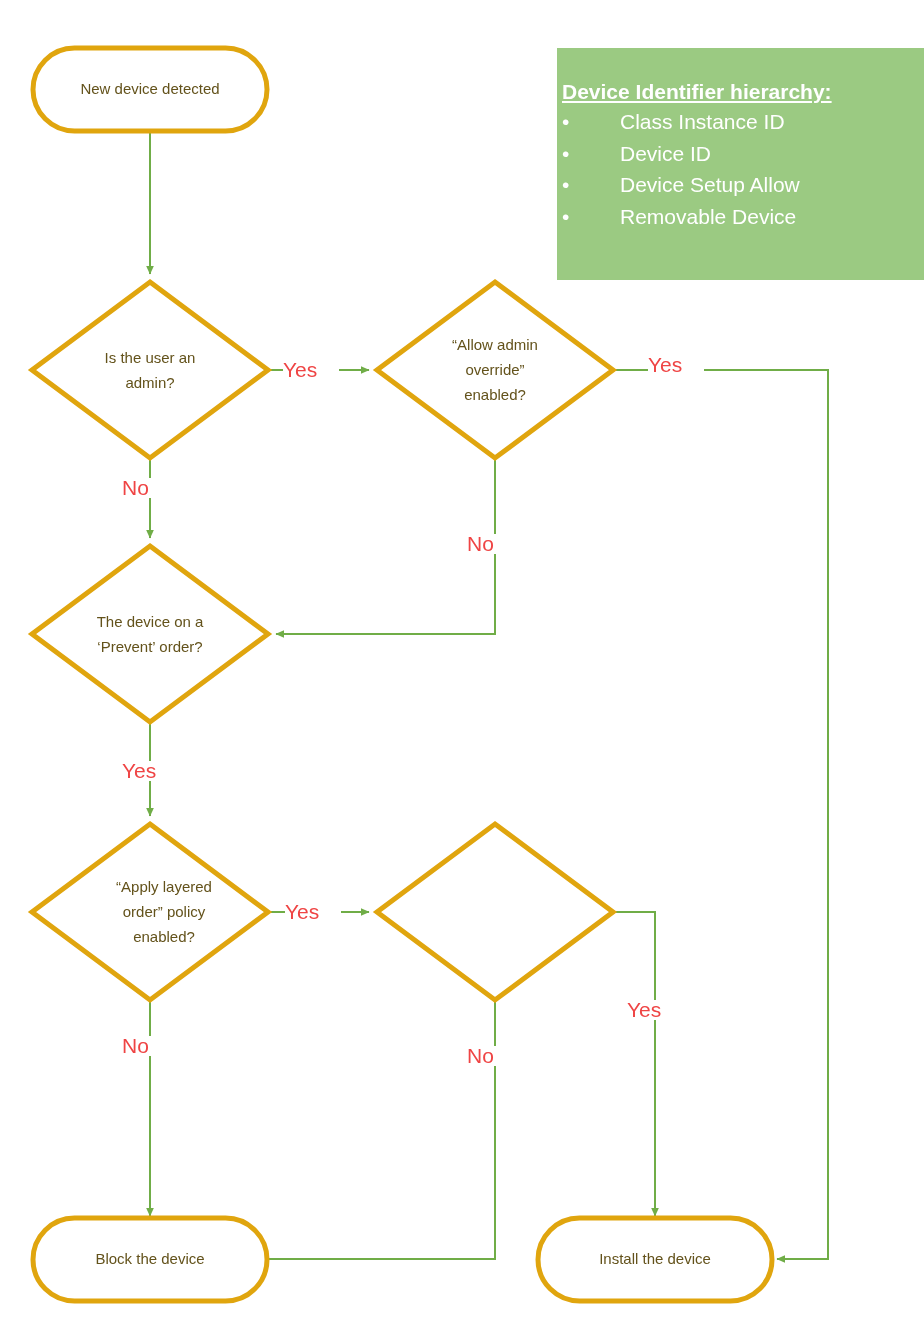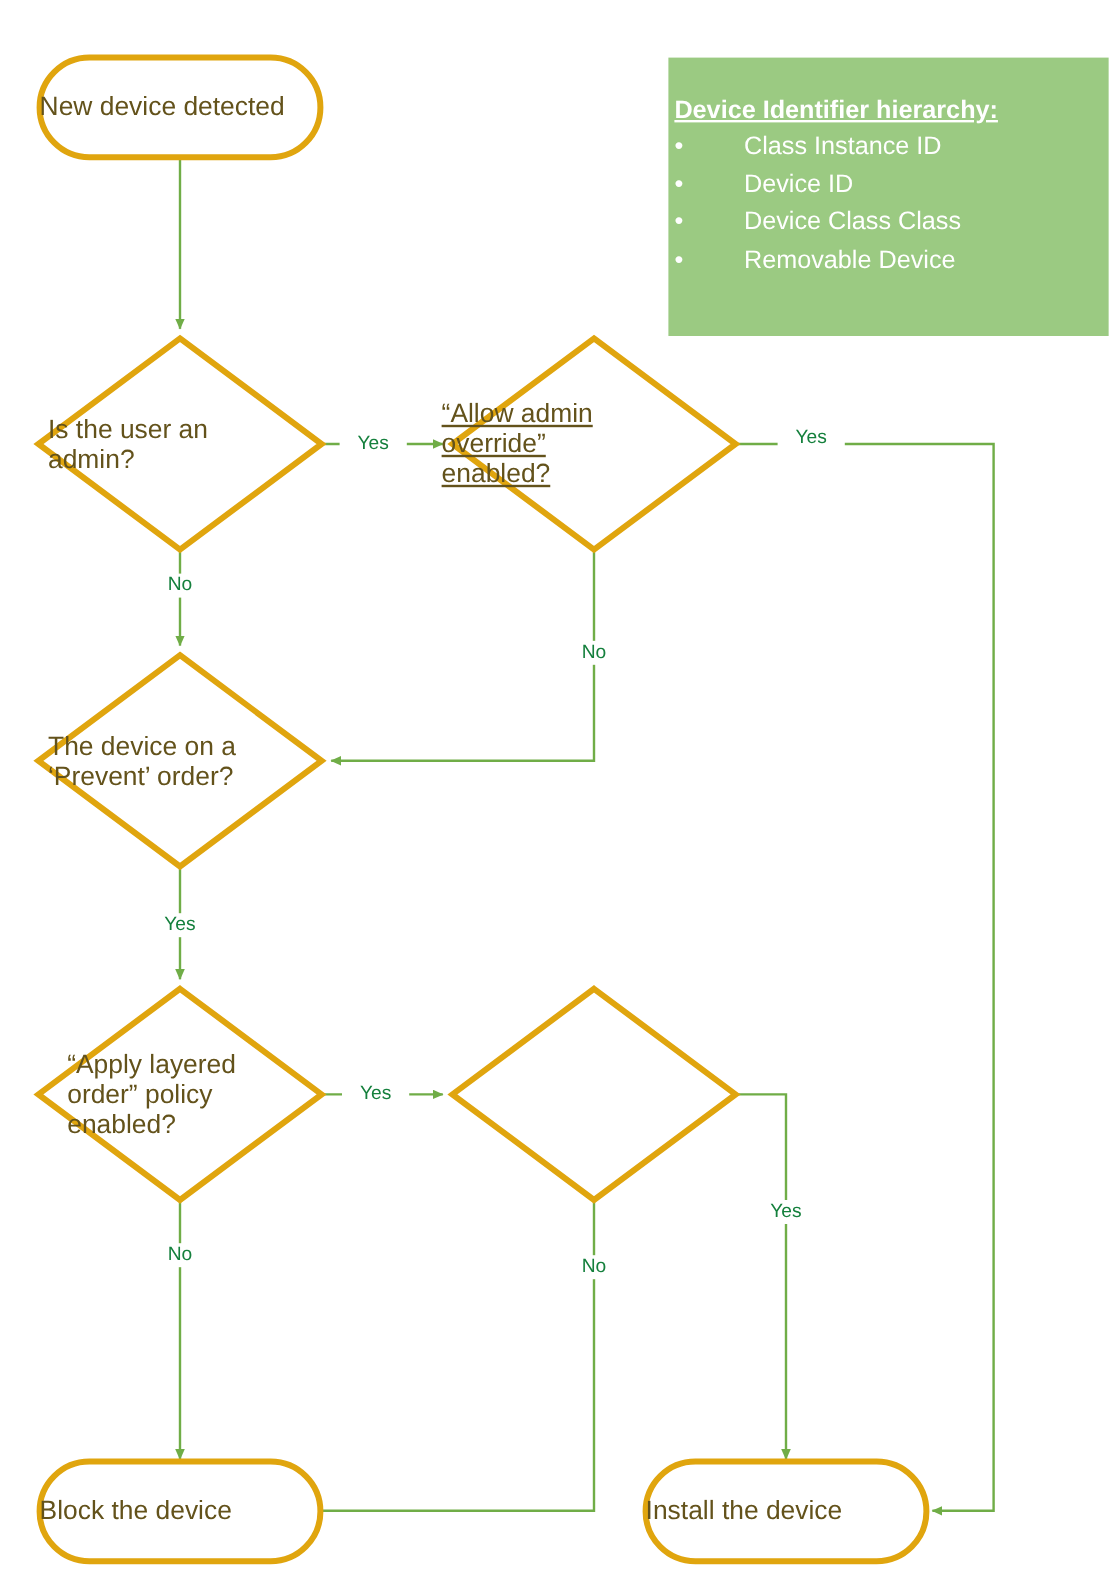--- a/index.html
+++ b/index.html
@@ -65,34 +65,35 @@
     left: 0px;
     top: 0px;
     font-size: 21px;
     line-height: 31.5px;
   }
 
   
   .node-label {
     position: absolute;
     color: #63521B;
+    text-align: center;
     line-height: 25px;
-    font-size: 22px;
+    font-size: 15px;
     pointer-events: none;
     white-space: pre-line;
   }
   .node-label.terminal {
     line-height: 24px;
   }
   .edge-label {
     position: absolute;
-    color: #15803d;
-    font-size: 16px;
+    color: #ef4444;
+    font-size: 21px;
     line-height: 20px;
-    text-align: center;
+    text-align: left;
     white-space: nowrap;
   }
 </style>
 </head>
 <body>
 
 <div id="canvas">
 
   <svg id="flow-svg" viewBox="0 0 924 1326">
     <defs>
@@ -142,21 +143,21 @@
 
       <rect x="538" y="1218" width="234" height="83" rx="41.5" ry="41.5"></rect>
     </g>
   </svg>
 
   <div class="node-label terminal" style="left:33px; top:77px; width:234px;">New device detected</div>
 
   <div class="node-label" style="left:40px; top:345px; width:220px;">Is the user an
 admin?</div>
 
-  <div class="node-label" style="left:368px; top:332px; width:210px;text-decoration:underline;">“Allow admin
+  <div class="node-label" style="left:390px; top:332px; width:210px;">“Allow admin
 override”
 enabled?</div>
 
   <div class="node-label" style="left:40px; top:609px; width:220px;">The device on a
 ‘Prevent’ order?</div>
 
   <div class="node-label" style="left:56px; top:874px; width:216px;">“Apply layered
 order” policy
 enabled?</div>
 
@@ -189,21 +190,21 @@
       <li>
         <span class="bullet">•</span>
         <span>Class Instance ID</span>
       </li>
       <li>
         <span class="bullet">•</span>
         <span>Device ID</span>
       </li>
       <li>
         <span class="bullet">•</span>
-        <span>Device Class Class</span>
+        <span>Device Setup Allow</span>
       </li>
       <li>
         <span class="bullet">•</span>
         <span>Removable Device</span>
       </li>
     </ul>
   </div>
 
 </div>
 

